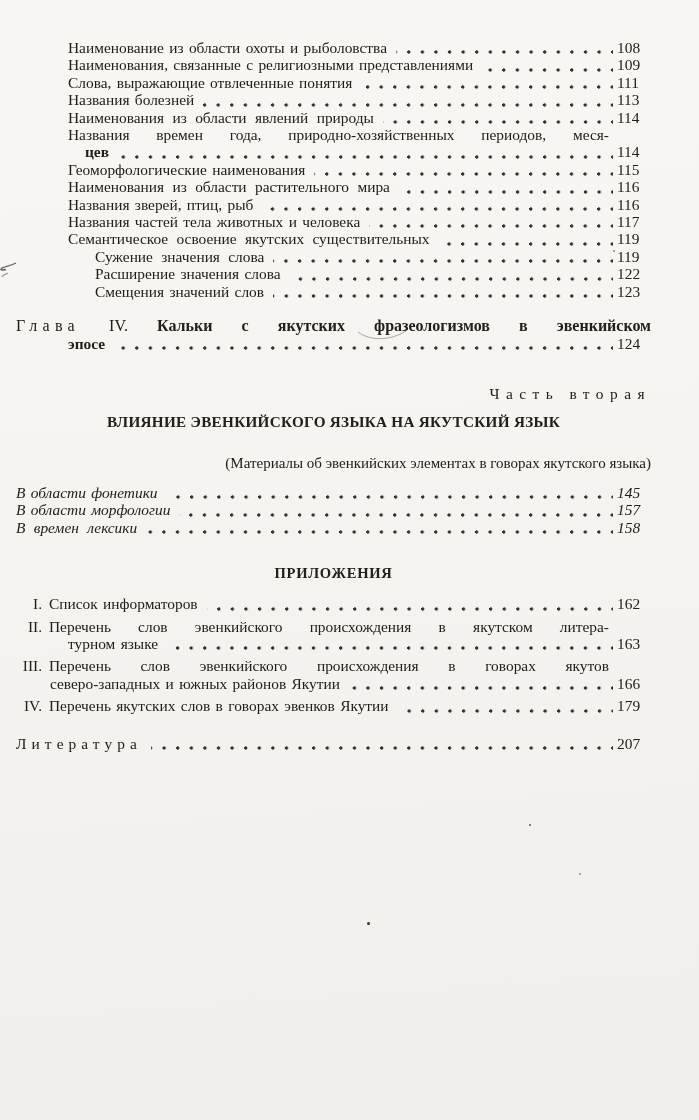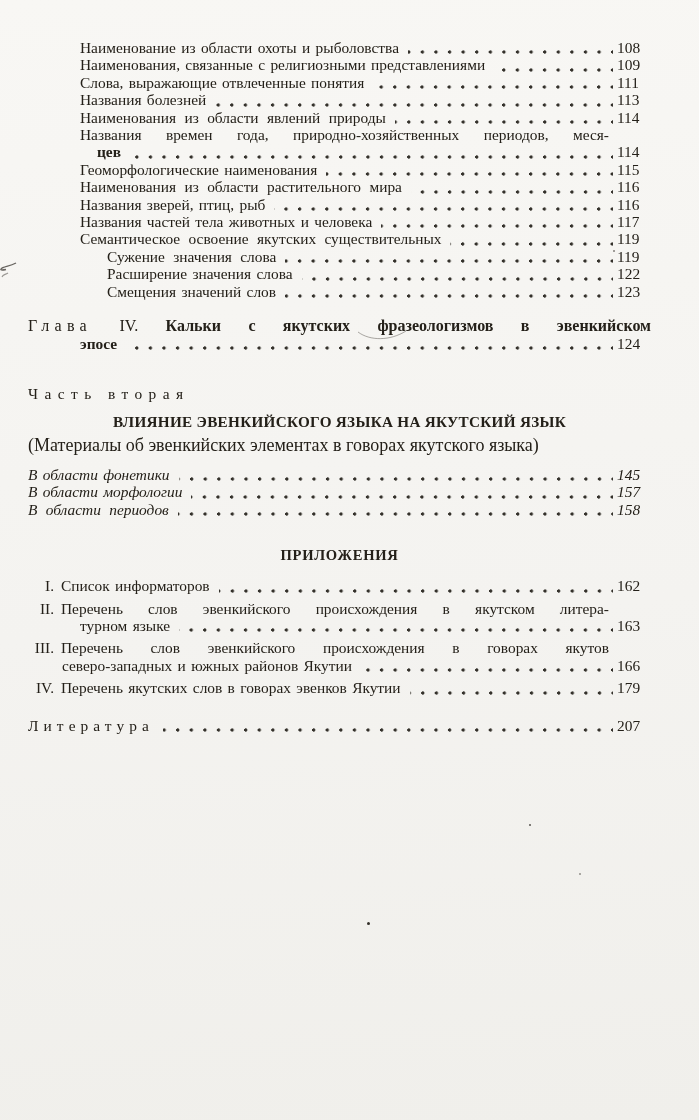--- a/index.html
+++ b/index.html
@@ -6,21 +6,21 @@
   html, body { margin: 0; padding: 0; }
   body {
     width: 699px; height: 1120px;
     position: relative; overflow: hidden;
     background: #f5f4f1;
     font-family: "Liberation Serif", "DejaVu Serif", serif;
     color: #242019;
   }
   .page {
     position: absolute; inset: 0;
-    padding: 39px 48px 0 28px;
+    padding: 39px 48px 0 16px;
     background: linear-gradient(176deg, #f8f7f4 0%, #f4f3f0 55%, #f0efeb 100%);
   }
   .row { display: flex; align-items: baseline; line-height: 17.4px; font-size: 15.4px; word-spacing: 1.5px; }
   .plain { line-height: 17.4px; font-size: 15.4px; word-spacing: 1.5px; }
   .txt { white-space: nowrap; }
   .jw { word-spacing: 4.5px; }
   .dots {
     flex: 1 1 auto; align-self: flex-end;
     height: 4px; margin: 0 4px 2px 9px;
     background-image: radial-gradient(circle at 1.7px 2px, #34312b 1.35px, rgba(0,0,0,0) 1.95px);
@@ -32,23 +32,23 @@
   .ind1 { margin-left: 52px; }
   .indcev { margin-left: 69px; font-weight: bold; }
   .ind2 { margin-left: 79px; }
   .wrapline { white-space: normal; text-align: justify; text-align-last: justify; padding-right: 42px; }
   .bold { font-weight: bold; text-align: right; }
 
   .chapter { margin-top: 17px; }
   .ch-line1 { font-size: 16px; line-height: 17.4px; text-align: justify; text-align-last: justify; }
   .ch-word { letter-spacing: .33em; }
 
-  .p2-head { margin-top: 32px; text-align: left; font-size: 15.4px; line-height: 20px; letter-spacing: .42em; }
+  .p2-head { margin-top: 32px; text-align: right; font-size: 15.4px; line-height: 20px; letter-spacing: .42em; }
   .p2-title { margin-top: 9px; text-align: center; font-size: 15.2px; font-weight: bold; line-height: 18px; letter-spacing: .02em; }
-  .p2-sub { margin-top: 5px; text-align: left; font-size: 18px; line-height: 18px; }
+  .p2-sub { margin-top: 23px; text-align: right; font-size: 15px; line-height: 18px; }
   .p2-list { margin-top: 12px; font-style: italic; }
 
   .app-head { margin-top: 28px; text-align: center; font-size: 14.6px; font-weight: bold; line-height: 18px; letter-spacing: .05em; font-family: Liberation Serif, serif; }
   .app-list { margin-top: 13px; }
   .app-gap { margin-top: 5px; }
   .app-num { flex: 0 0 26px; text-align: right; margin-right: 7px; white-space: nowrap; }
   .app-flex1 { flex: 1 1 auto; }
   .app-cont2 { margin-left: 52px; }
   .app-cont3 { margin-left: 34px; }
 
@@ -163,21 +163,21 @@
         <span class="txt">В области фонетики</span>
         <span class="dots"></span>
         <span class="pg">145</span>
       </div>
       <div class="row">
         <span class="txt">В области морфологии</span>
         <span class="dots"></span>
         <span class="pg">157</span>
       </div>
       <div class="row">
-        <span class="txt jw">В области периодов</span>
+        <span class="txt jw">В времен лексики</span>
         <span class="dots"></span>
         <span class="pg">158</span>
       </div>
     </div>
   </div>
 
   <div>
     <div class="app-head">ПРИЛОЖЕНИЯ</div>
     <div class="app-list">
       <div class="row">

